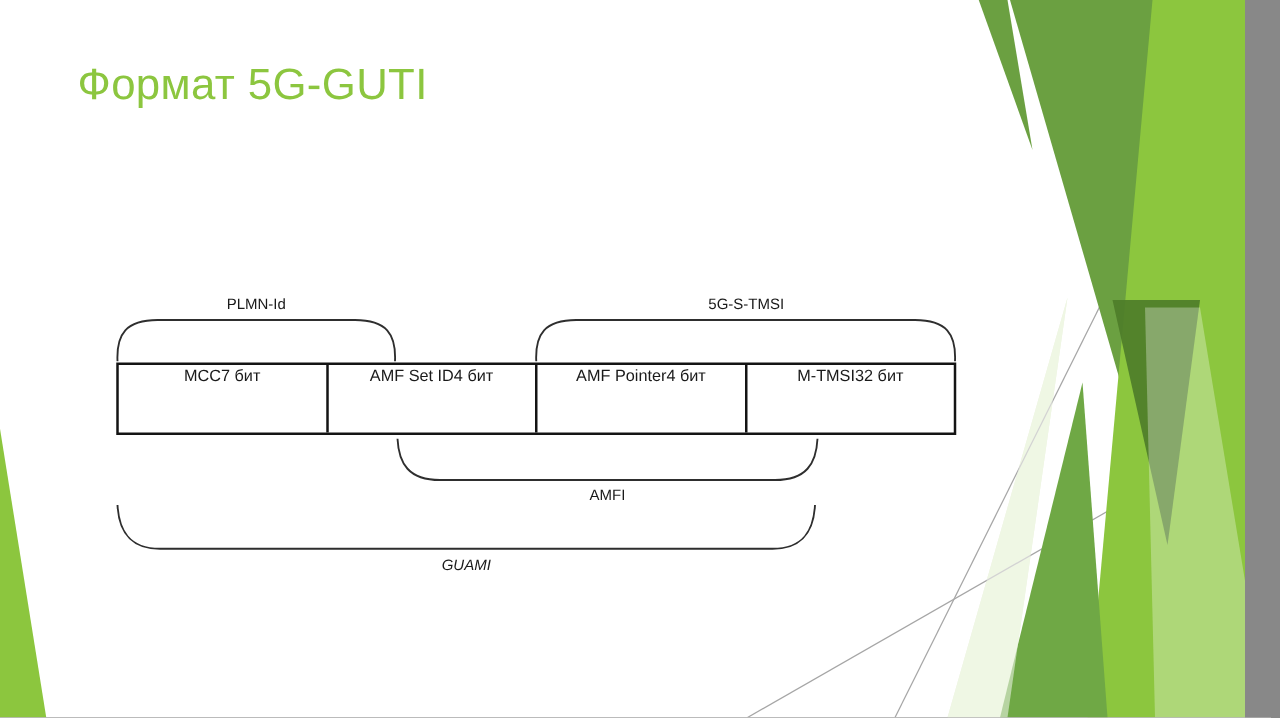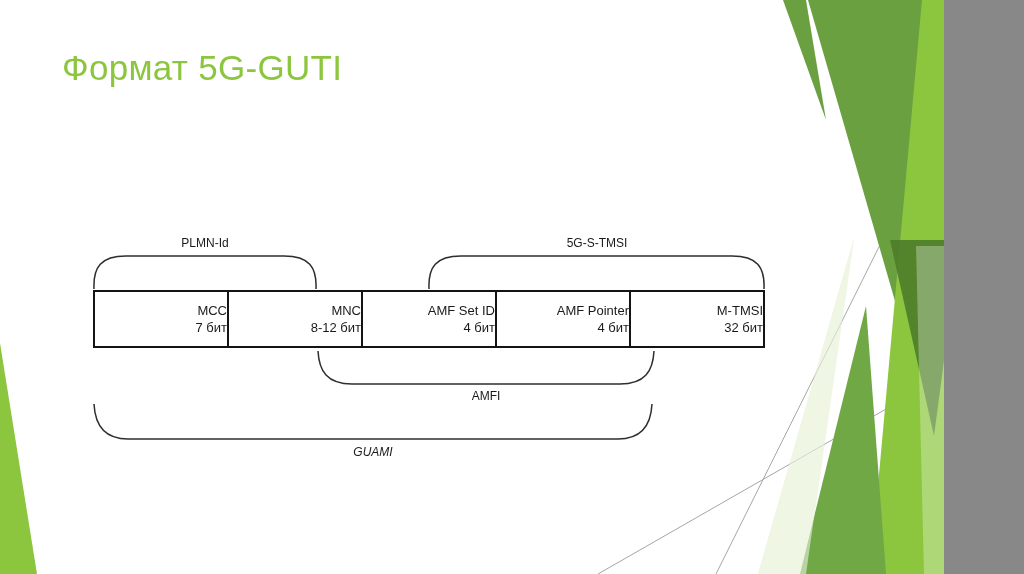--- a/index.html
+++ b/index.html
@@ -1,31 +1,31 @@
 <!DOCTYPE html>
 <html><head>
 <meta charset="utf-8">
 <style>
   html,body{margin:0;padding:0;background:#888;}
   .slide{
-    position:relative;width:900px;height:574px;background:#ffffff;
-    overflow:hidden;font-family:"Liberation Sans",sans-serif;padding-left:44px;
+    position:relative;width:996px;height:574px;background:#ffffff;
+    overflow:hidden;font-family:"Liberation Sans",sans-serif;
   }
   .deco,.braces{position:absolute;left:0;top:0;width:1024px;height:574px;pointer-events:none;}
   .title{
     position:absolute;left:62px;top:48px;margin:0;
     font-size:35px;font-weight:400;color:#8cc63f;letter-spacing:0.3px;
     font-family:"Liberation Sans",sans-serif;
   }
   .boxes{
     position:absolute;left:93px;top:290px;width:672px;height:58px;
     display:flex;border:2px solid #141414;box-sizing:border-box;background:#ffffff;
   }
   .cell{
-    flex:1;display:flex;flex-direction:column;justify-content:center;align-items:flex-end;
+    flex:1;display:flex;flex-direction:row;justify-content:center;align-items:flex-start;
     border-right:2px solid #141414;font-size:13px;color:#1a1a1a;line-height:17px;
     text-align:center;white-space:nowrap;
   }
   .cell:last-child{border-right:none;}
   .glabel{
     position:absolute;font-size:12px;color:#1a1a1a;transform:translateX(-50%);
     white-space:nowrap;
   }
   .glabel.plmn{left:205px;top:236px;}
   .glabel.stmsi{left:597px;top:236px;}
@@ -65,24 +65,20 @@
   <div class="glabel stmsi">5G-S-TMSI</div>
   <div class="glabel amfi">AMFI</div>
   <div class="glabel guami">GUAMI</div>
 
   <div class="boxes">
     <div class="cell">
       <span>MCC</span>
       <span>7 бит</span>
     </div>
     <div class="cell">
-      <span>MNC</span>
-      <span>8-12 бит</span>
-    </div>
-    <div class="cell">
       <span>AMF Set ID</span>
       <span>4 бит</span>
     </div>
     <div class="cell">
       <span>AMF Pointer</span>
       <span>4 бит</span>
     </div>
     <div class="cell">
       <span>M-TMSI</span>
       <span>32 бит</span>

